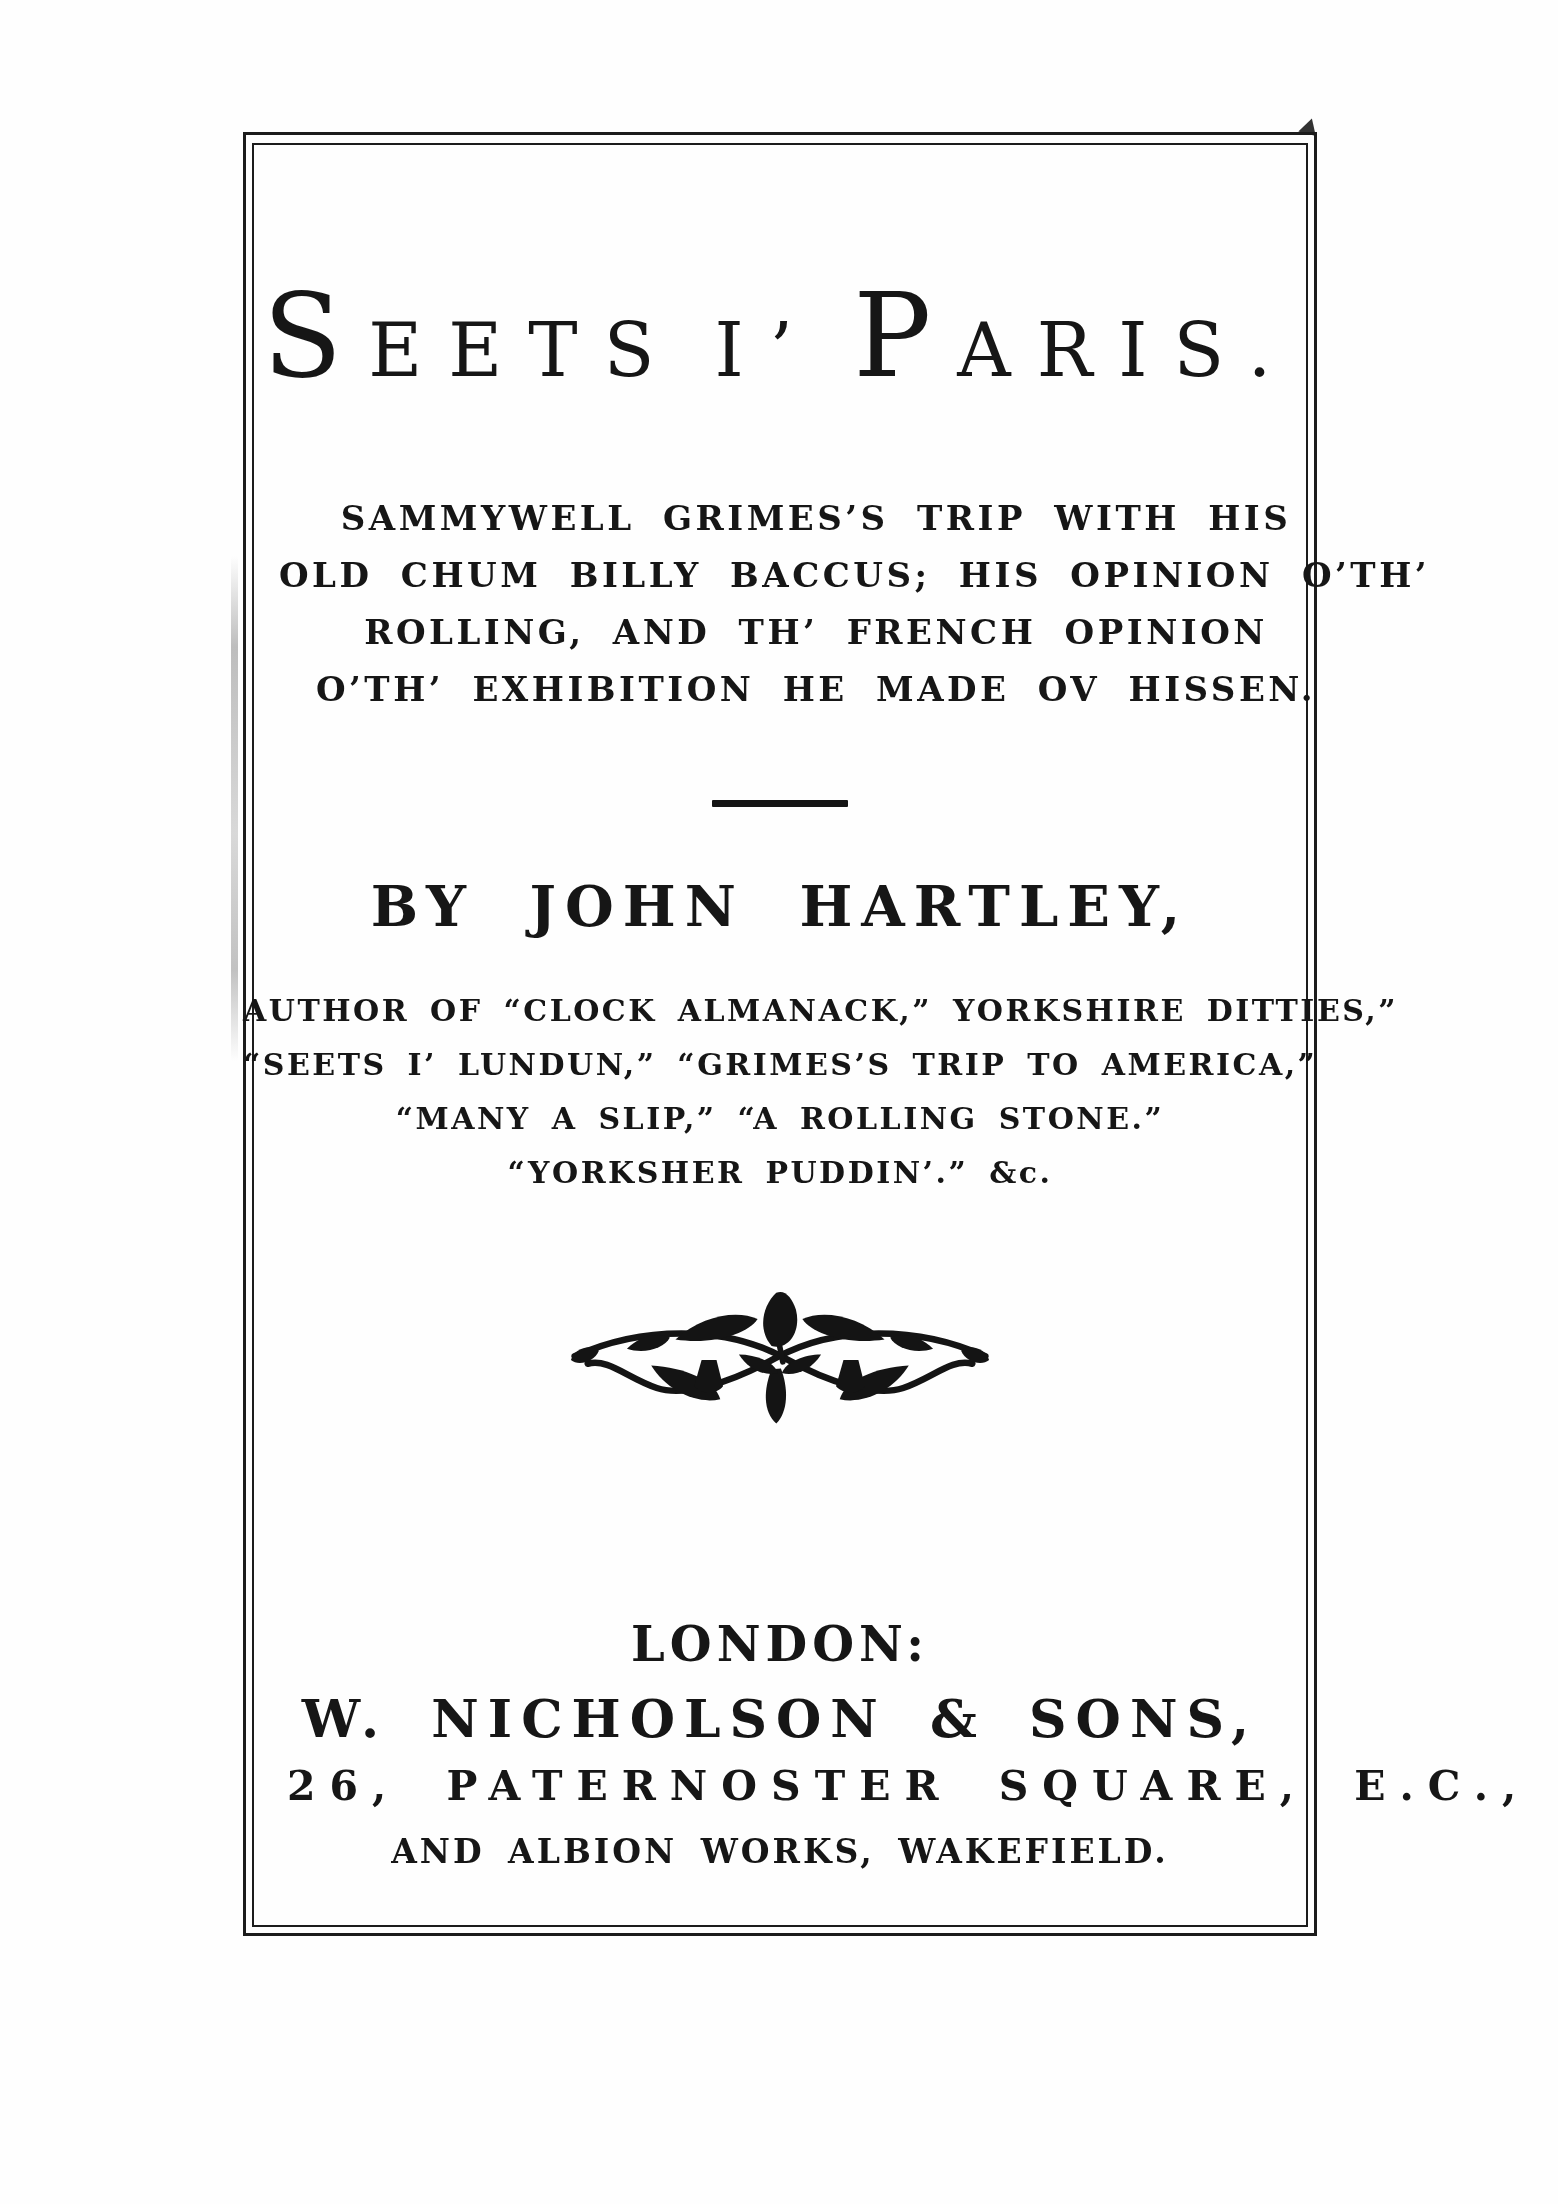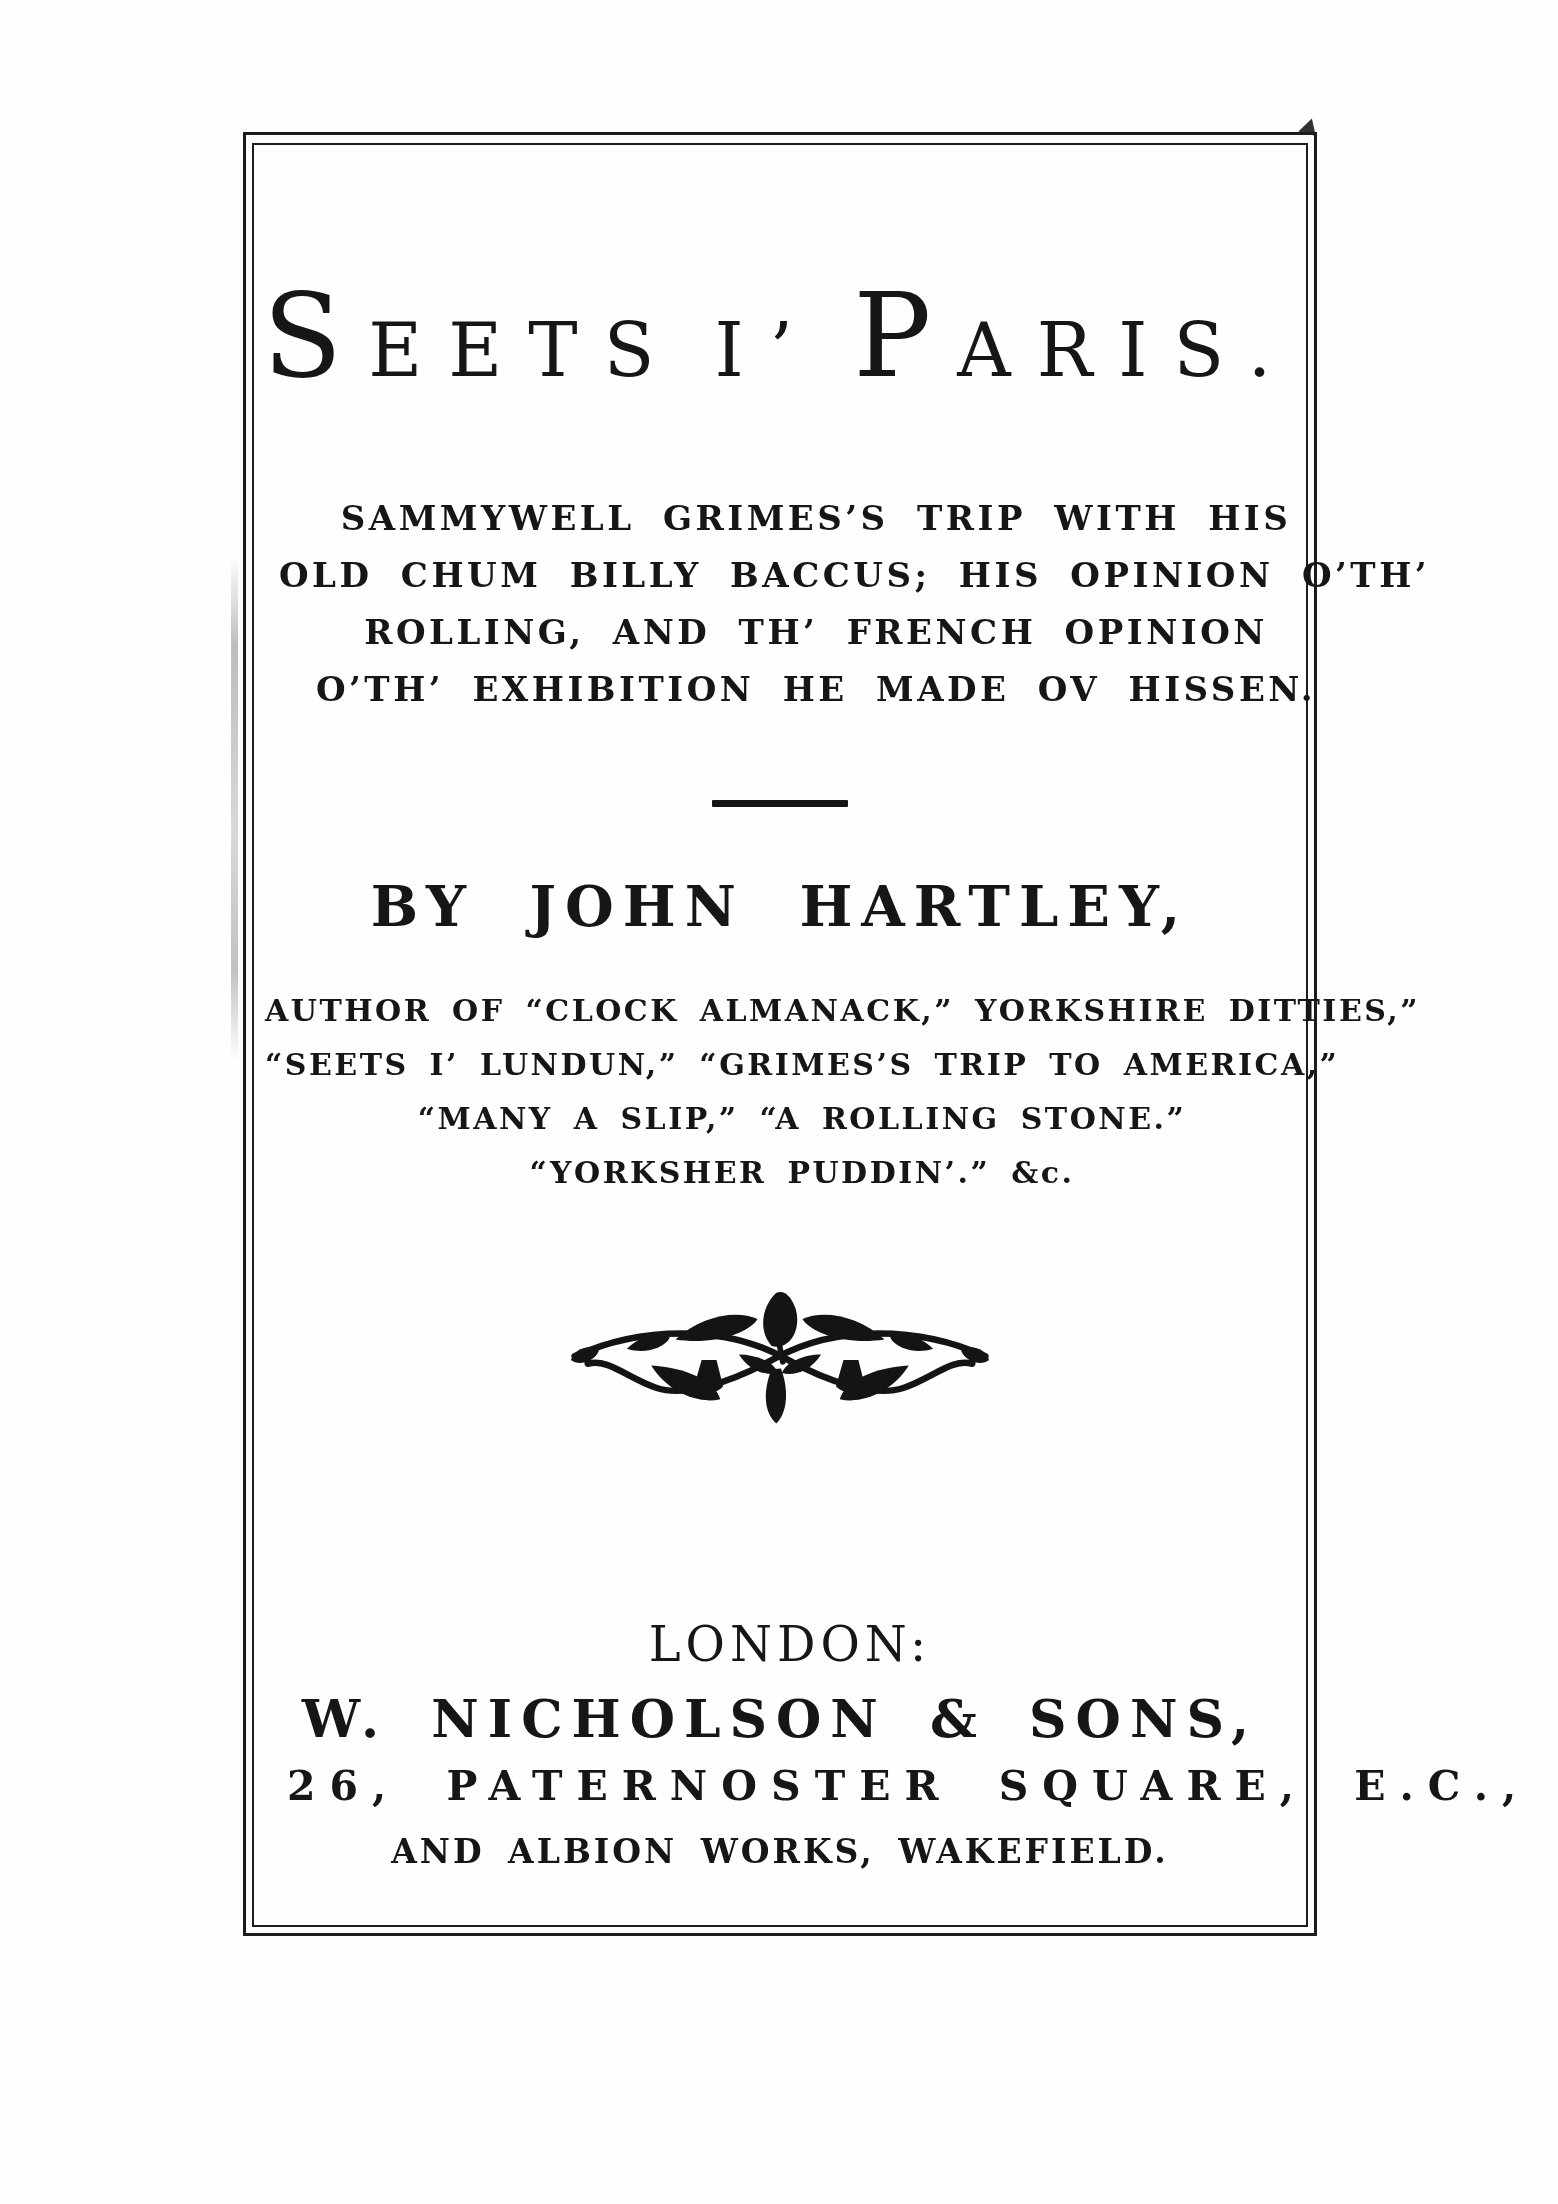--- a/index.html
+++ b/index.html
@@ -39,27 +39,27 @@
     width:136px;height:7px;background:#151515;border-radius:1px;
   }
 
   .byline{
     top:745px;font-size:56px;font-weight:700;
     letter-spacing:9px;word-spacing:26px;
   }
 
   .credits{
     top:856px;font-size:30px;font-weight:700;line-height:54px;
-    letter-spacing:2.5px;word-spacing:8px;padding-left:22px;
+    letter-spacing:2.5px;word-spacing:8px;
   }
 
   .ornament{top:1148px;}
   .ornament svg{width:440px;height:168px;}
 
-  .imprint-city{top:1488px;font-size:48px;font-weight:400;letter-spacing:5px;margin-left:10px;}
+  .imprint-city{top:1488px;font-size:48px;font-weight:700;letter-spacing:5px;}
   .imprint-publisher{top:1560px;font-size:52px;font-weight:700;letter-spacing:9px;word-spacing:16px;}
   .imprint-address{top:1634px;font-size:41px;font-weight:700;letter-spacing:14px;word-spacing:18px;padding-left:44px;}
   .imprint-works{top:1704px;font-size:33px;font-weight:700;letter-spacing:3px;word-spacing:9px;}
 
   
   .artifact-corner{
     position:absolute;left:1300px;top:118px;width:0;height:0;
     border-left:10px solid transparent;border-right:8px solid transparent;
     border-bottom:16px solid #1c1c1c;transform:rotate(14deg);opacity:.9;
   }

